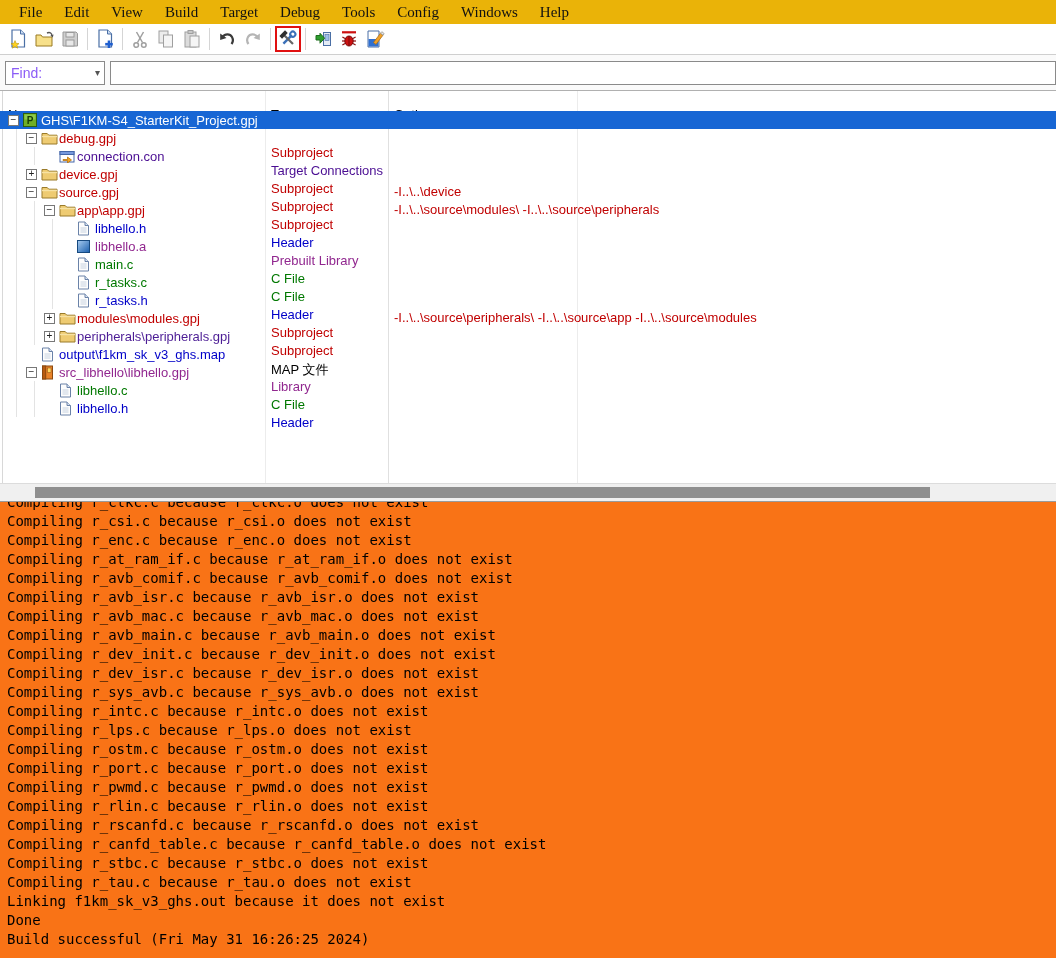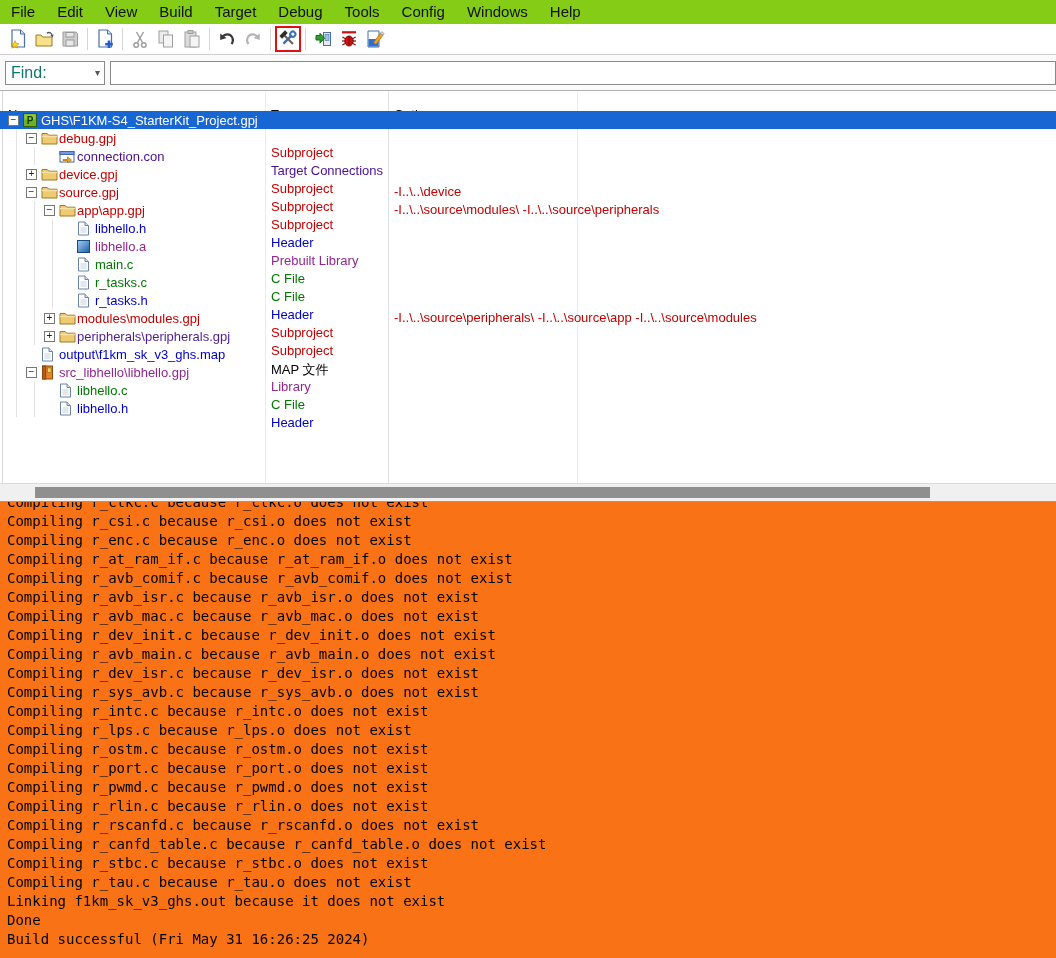--- a/index.html
+++ b/index.html
@@ -1,35 +1,35 @@
 <!DOCTYPE html>
 <html><head>
 <meta charset="utf-8">
 <style>
   * { margin:0; padding:0; box-sizing:border-box; }
   html,body { background:#fff; }
   body { width:1056px; height:958px; font-family:"Liberation Sans", sans-serif; overflow:hidden; }
   .app { width:1056px; height:958px; background:#fff; position:relative; }
 
   
-  .menubar { height:24px; display:flex; align-items:center; padding-left:0; background:#84cc16; }
+  .menubar { height:24px; display:flex; align-items:center; padding-left:8px; background:#eab308;font-family:Liberation Serif, serif; }
   .menu-item { font-size:15px; color:#111; padding:0 11px; line-height:24px; cursor:default; }
 
   
   .toolbar { height:31px; display:flex; align-items:center; padding-left:5px; background:#fff; border-bottom:1px solid #cfcfcf; }
   .tb-btn { width:24px; height:24px; display:flex; align-items:center; justify-content:center; margin:0 1px; }
   .tb-btn.hl { outline:2px solid #e01010; outline-offset:-1px; }
   .tb-ic { width:20px; height:20px; display:block; }
   .tb-ic svg { display:block; }
   .tb-sep { width:1px; height:22px; background:#d5d5d5; margin:0 4px; }
 
   
   .findrow { height:35px; display:flex; align-items:center; background:#fafafa; padding-left:5px; }
   .find-combo { width:100px; height:24px; border:1px solid #8a8a8a; background:#fff; display:flex; align-items:center; justify-content:space-between; padding:0 4px 0 5px; }
-  .find-combo .lbl { font-size:16px; color:#0f766e; }
+  .find-combo .lbl { font-size:14px; color:#8b5cf6; }
   .find-combo .chev { font-size:10px; color:#555; }
   .find-input { flex:1; height:24px; border:1px solid #8a8a8a; background:#fff; margin-left:5px; font-size:13px; padding:0 4px; outline:none; }
 
   
   .tree-panel { position:relative; height:393px; background:#fff; border-top:1px solid #b0b0b0; overflow:hidden; }
   .vline { position:absolute; top:0; bottom:0; width:1px; z-index:0; }
   .tree-head { position:relative; height:20px; font-size:13px; color:#000; z-index:1; }
   .th { position:absolute; top:16px; }
   .tree-rows { position:relative; z-index:1; }
   .trow { position:relative; height:18px; display:flex; align-items:center; padding-left:8px; font-size:13px; white-space:nowrap; }
@@ -509,22 +509,22 @@
 
   <div class="console">
     <div class="console-inner" id="consolelines">
         <div class="cline">Compiling r_clkc.c because r_clkc.o does not exist</div>
         <div class="cline">Compiling r_csi.c because r_csi.o does not exist</div>
         <div class="cline">Compiling r_enc.c because r_enc.o does not exist</div>
         <div class="cline">Compiling r_at_ram_if.c because r_at_ram_if.o does not exist</div>
         <div class="cline">Compiling r_avb_comif.c because r_avb_comif.o does not exist</div>
         <div class="cline">Compiling r_avb_isr.c because r_avb_isr.o does not exist</div>
         <div class="cline">Compiling r_avb_mac.c because r_avb_mac.o does not exist</div>
+        <div class="cline">Compiling r_avb_main.c because r_avb_main.o does not exist</div>
         <div class="cline">Compiling r_dev_init.c because r_dev_init.o does not exist</div>
-        <div class="cline">Compiling r_avb_main.c because r_avb_main.o does not exist</div>
         <div class="cline">Compiling r_dev_isr.c because r_dev_isr.o does not exist</div>
         <div class="cline">Compiling r_sys_avb.c because r_sys_avb.o does not exist</div>
         <div class="cline">Compiling r_intc.c because r_intc.o does not exist</div>
         <div class="cline">Compiling r_lps.c because r_lps.o does not exist</div>
         <div class="cline">Compiling r_ostm.c because r_ostm.o does not exist</div>
         <div class="cline">Compiling r_port.c because r_port.o does not exist</div>
         <div class="cline">Compiling r_pwmd.c because r_pwmd.o does not exist</div>
         <div class="cline">Compiling r_rlin.c because r_rlin.o does not exist</div>
         <div class="cline">Compiling r_rscanfd.c because r_rscanfd.o does not exist</div>
         <div class="cline">Compiling r_canfd_table.c because r_canfd_table.o does not exist</div>

